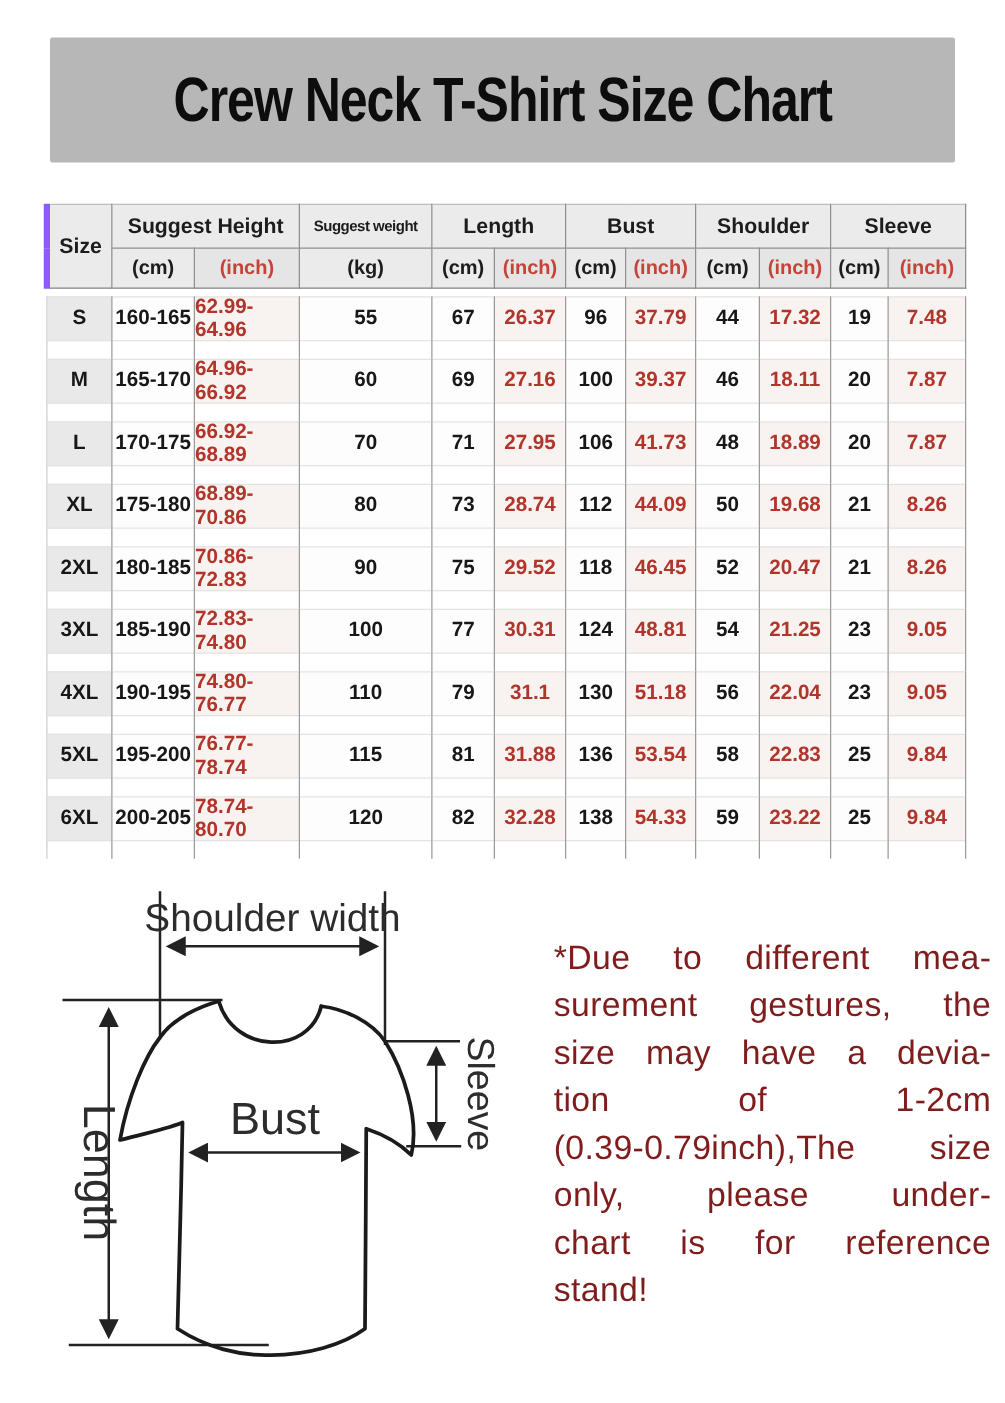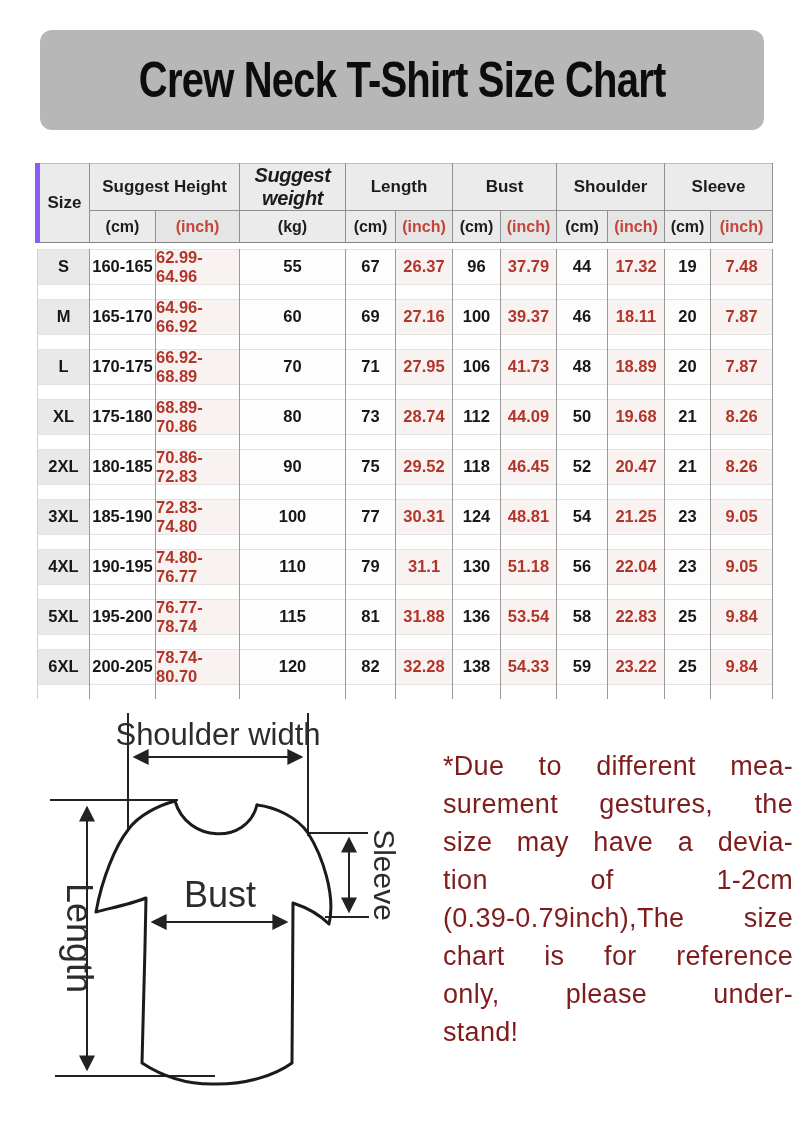--- a/index.html
+++ b/index.html
@@ -1,33 +1,33 @@
 <!DOCTYPE html>
 <html><head>
 <meta charset="utf-8">
 <style>
   html,body{margin:0;padding:0;background:#fff;}
   .page{position:relative;width:804px;height:1122px;background:#fff;overflow:hidden;
         font-family:"Liberation Sans",sans-serif;}
 
   
   .banner{position:absolute;left:40px;top:30px;width:724px;height:100px;
-          background:#b7b7b7;border-radius:12px;
+          background:#b7b7b7;border-radius:2px;
           display:flex;align-items:center;justify-content:center;}
   .banner-title{font-size:50px;font-weight:800;color:#0d0d0d;letter-spacing:-1px;
           transform:scaleX(0.80);white-space:nowrap;}
 
   
   table.size-table{position:absolute;left:35px;top:163px;width:735px;
           table-layout:fixed;border-collapse:collapse;}
   .size-table th{background:#ebebeb;font-weight:bold;color:#1c1c1c;padding:0;
           border-right:1px solid #8f8f8f;}
   .size-table th.gh{height:34px;font-size:17px;border-top:1px solid #bdbdbd;
           border-bottom:1px solid #8f8f8f;}
-  .size-table th.gh-cond{font-size:20px;letter-spacing:-0.4px;font-style:italic;}
+  .size-table th.gh-cond{font-size:12px;letter-spacing:-0.4px;}
   .size-table th.sh{height:31px;font-size:16px;border-bottom:1px solid #858585;}
   .size-table th.sh.inch{color:#c5443a;background:#e5e5e5;}
   .size-table th.corner{border-top:1px solid #bdbdbd;border-bottom:1px solid #858585;
           border-left:5px solid #8b5cf6;font-size:17px;}
   .size-table td{padding:0 0 14px 0;vertical-align:top;border-right:1px solid #9a9a9a;}
   .size-table td.col-size{border-left:1px solid #d0d0d0;}
   tbody.rows::before{content:"";display:table-row;height:6px;}
   .band{height:36px;box-sizing:border-box;display:flex;align-items:center;justify-content:center;
         border-top:1px solid #e5e3e1;border-bottom:1px solid #e5e3e1;
         background:#fdfdfd;font-size:16.5px;font-weight:bold;color:#171717;}
@@ -475,18 +475,18 @@
     <text x="195" y="212" font-size="36" text-anchor="middle">Bust</text>
     <text transform="translate(349 180) rotate(90)" font-size="30" text-anchor="middle">Sleeve</text>
   </svg>
 
   <div class="note">
     <div class="note-line">*Due to different mea-</div>
     <div class="note-line">surement gestures, the</div>
     <div class="note-line">size may have a devia-</div>
     <div class="note-line">tion of 1-2cm</div>
     <div class="note-line">(0.39-0.79inch),The size</div>
+    <div class="note-line">only, please under-</div>
     <div class="note-line">chart is for reference</div>
-    <div class="note-line">only, please under-</div>
     <div class="note-line last">stand!</div>
   </div>
 
 </div>
 
 </body></html>

